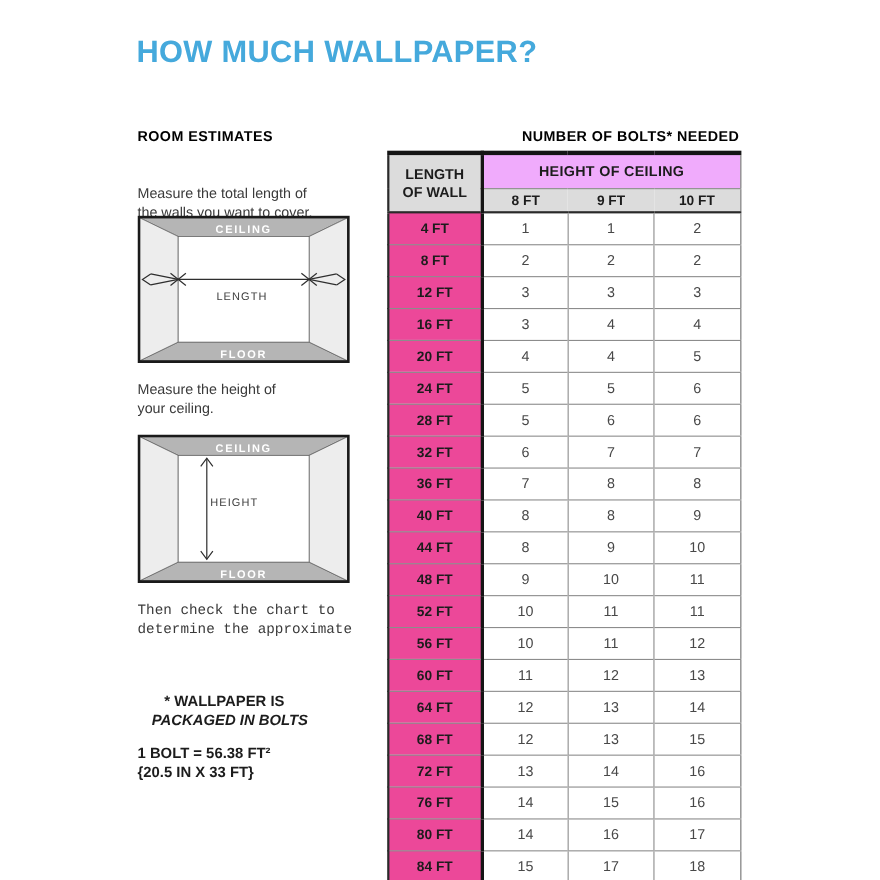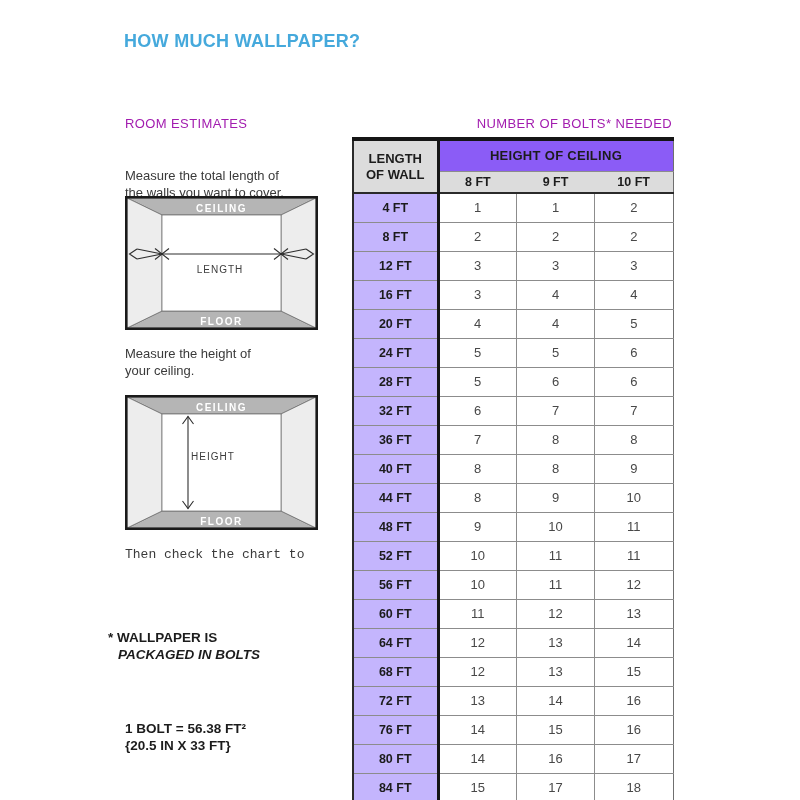--- a/index.html
+++ b/index.html
@@ -6,39 +6,39 @@
   html,body { background:#ffffff; }
   body {
     width:800px; height:800px; position:relative; overflow:hidden;
     font-family:"Liberation Sans", sans-serif;
   }
   .abs { position:absolute; }
 
   
   .page-title {
     left:124px; top:31px;
-    font-size:18px; font-weight:bold; letter-spacing:0.3px;
+    font-size:28px; font-weight:bold; letter-spacing:0.3px;
     color:#45a9dc;
   }
   .section-heading {
-    font-size:13px; font-weight:normal; letter-spacing:0.4px;
-    color:#a21caf;
+    font-size:13px; font-weight:bold; letter-spacing:0.4px;
+    color:#000000;
   }
   .left-heading  { left:125px; top:116px; }
   .table-heading { left:352px; top:116px; width:320px; text-align:right; }
 
   .para { font-size:13px; line-height:17px; color:#3a3a3a; }
   .para-1 { left:125px; top:141px;margin-top:26px; }
   .para-2 { left:125px; top:345px; }
   .para-3 { left:125px; top:546px;font-family:Liberation Mono, monospace; }
 
   .bold-note { font-size:13.5px; font-weight:bold; line-height:17px; color:#1c1c1c; }
-  .footnote  { left:108px; top:629px; }
+  .footnote  { left:128px; top:629px;text-align:center; }
   .footnote .indent { padding-left:10px;font-style:italic; }
-  .bolt-info { left:125px; top:676px;margin-top:44px; }
+  .bolt-info { left:125px; top:676px; }
 
   
   .room-diagram { display:block; }
   .diagram-1 { left:125px; top:196px; }
   .diagram-2 { left:125px; top:395px; }
   .wall-text {
     fill:#ffffff; font-size:10px; font-weight:bold;
     letter-spacing:1.5px; text-anchor:middle;
     font-family:"Liberation Sans", sans-serif;
   }
@@ -62,31 +62,31 @@
   table.bolts col.c-val  { width:78.33px; }
   table.bolts th, table.bolts td { text-align:center; vertical-align:middle; padding:0; }
 
   th.h-wall {
     background:#dcdcdc; color:#1c1c1c; font-size:13px; font-weight:bold;
     line-height:16px;
     border-right:3px solid #151515;
     border-bottom:2px solid #2a2a2a;
   }
   th.h-span {
-    background:#8b5cf6; color:#1c1c1c; font-size:13px; font-weight:bold;
+    background:#f0abfc; color:#1c1c1c; font-size:13px; font-weight:bold;
     height:32px; letter-spacing:0.3px;
     border-bottom:1px solid #8c8c8c;
   }
   th.h-sub {
     background:#dcdcdc; color:#1c1c1c; font-size:12.5px; font-weight:bold;
     height:22px;
     border-bottom:2px solid #2a2a2a;
   }
   td.wall-label {
-    background:#c4b5fd; color:#1c1c1c; font-size:12.5px; font-weight:bold;
+    background:#ec4899; color:#1c1c1c; font-size:12.5px; font-weight:bold;
     height:29px;
     border-right:3px solid #151515;
     border-top:1px solid #8c8c8c;
   }
   td.bolt-cell {
     background:#ffffff; height:23.6px;
     border-top:1px solid #8c8c8c;
     border-left:1px solid #8c8c8c;
   }
   td.bolt-cell.first { border-left:none; }
@@ -147,20 +147,21 @@
   <g class="measure-stroke">
     <line x1="63" y1="21.5" x2="63" y2="113.5"></line>
     <polyline points="57.5,29 63,21.5 68.5,29"></polyline>
     <polyline points="57.5,106 63,113.5 68.5,106"></polyline>
   </g>
   <text class="measure-text" x="88" y="65">HEIGHT</text>
 </svg>
 
 <div class="abs para para-3">
   <div>Then check the chart to</div>
+  <div>determine the approximate</div>
 </div>
 
 <div class="abs bold-note footnote">
   <div>* WALLPAPER IS</div>
   <div class="indent">PACKAGED IN BOLTS</div>
 </div>
 
 <div class="abs bold-note bolt-info">
   <div>1 BOLT = 56.38 FT²</div>
   <div>{20.5 IN X 33 FT}</div>

